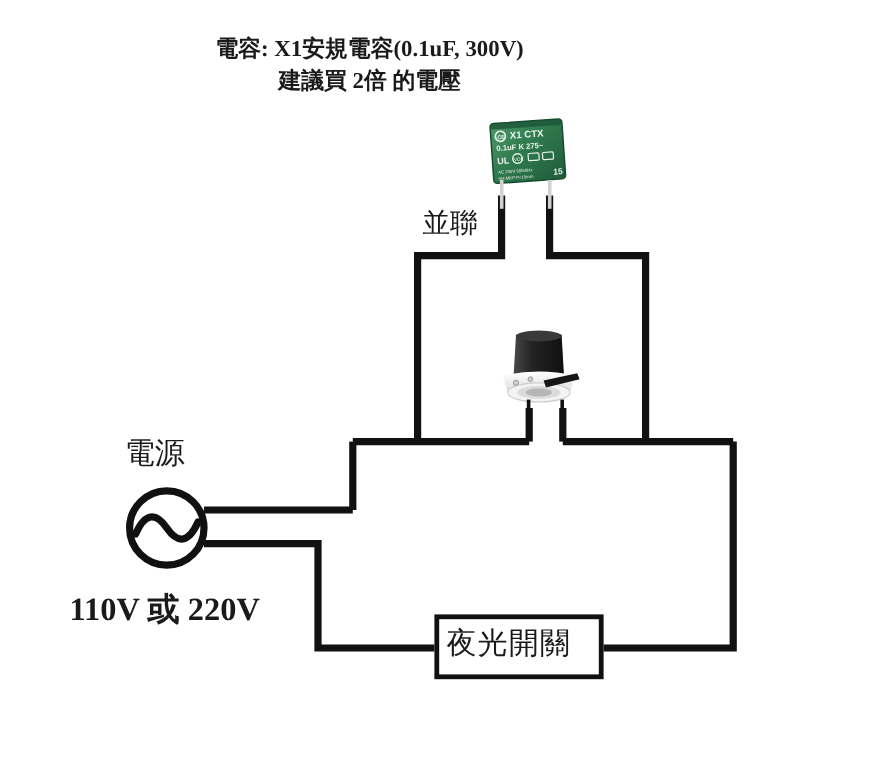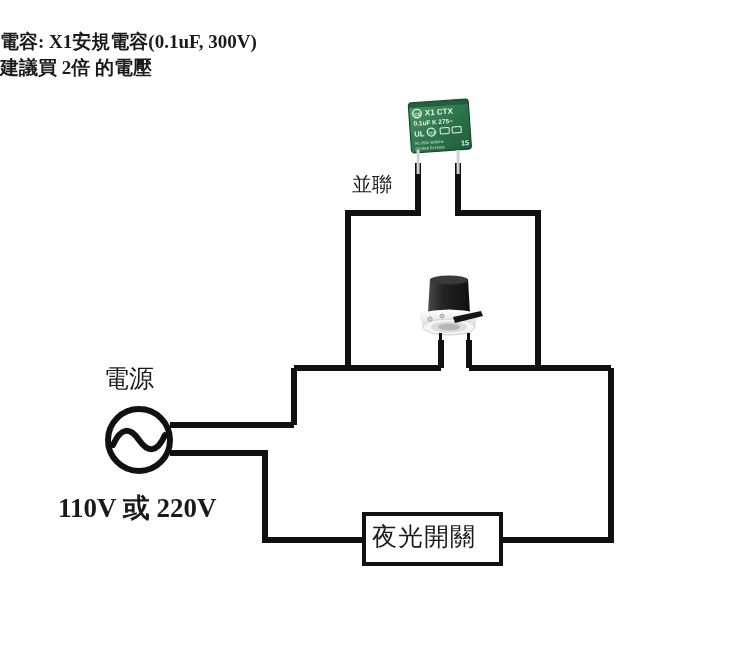--- a/index.html
+++ b/index.html
@@ -28,34 +28,35 @@
   .label {
     position: absolute;
     color: #1a1a1a;
     white-space: nowrap;
     line-height: 1.25;
   }
   #cap-note {
     left: 0;
     top: 30px;
     width: 616px;
+    text-align: center;
     font-family: "Liberation Serif", "DejaVu Serif", serif;
     font-weight: bold;
     font-size: 19px;
     letter-spacing: 0px;
   }
   #cap-note .line2 {
     display: block;
     margin-top: 2px;
   }
   #parallel-label {
     left: 352px;
     top: 172px;
     font-family: "Liberation Serif", "DejaVu Serif", serif;
-    font-size: 20px;
+    font-size: 23px;
     font-weight: normal;
   }
   #source-label {
     left: 104px;
     top: 363px;
     font-family: Liberation Sans, sans-serif;
     font-size: 25px;
   }
   #voltage-label {
     left: 58px;

